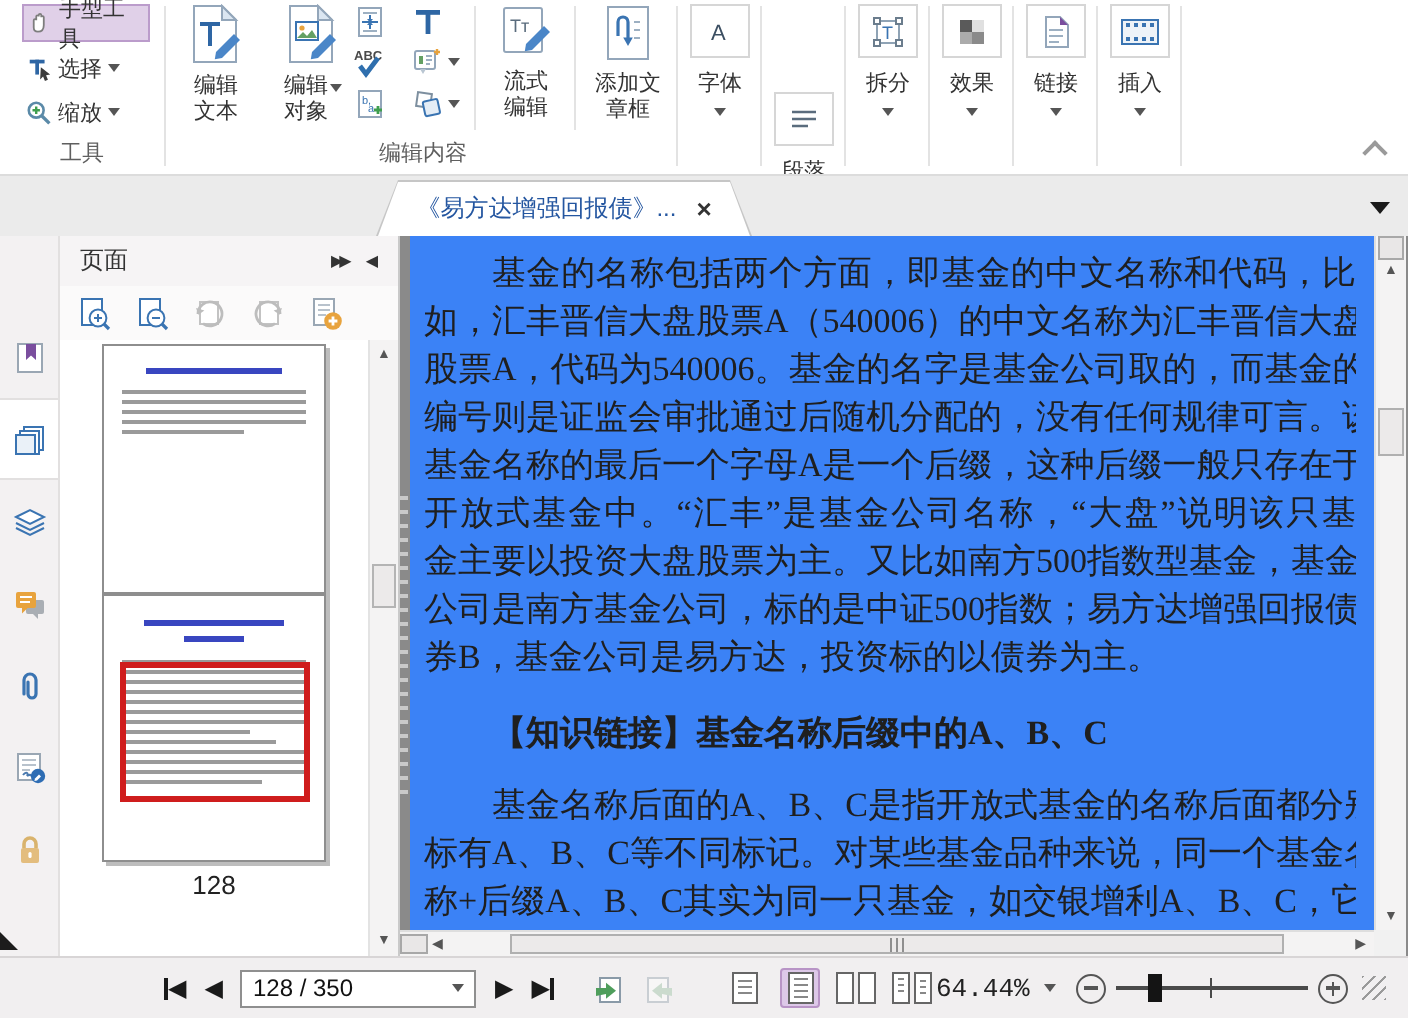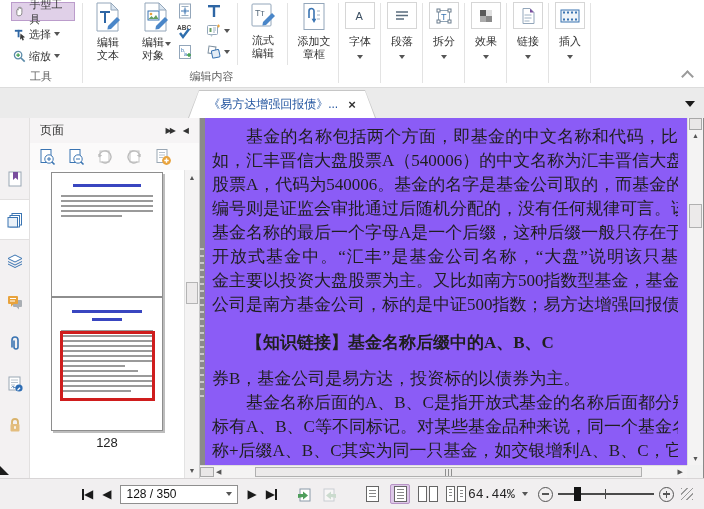--- a/index.html
+++ b/index.html
@@ -56,21 +56,21 @@
   .t-head{background:#3946c0;margin:0 auto;}
   .t-line{height:2px;background:#9a9a9a;margin:3px 9px 0;}
   .thumb-label{font-size:13px;color:#222;margin:4px 0 5px;}
   .view-rect{position:absolute;left:8px;right:7px;border:3px solid #cf1d1d;}
   .pscroll{position:absolute;right:0;top:52px;bottom:0;width:15px;background:#f4f3f3;border-left:1px solid #e3e3e3;box-sizing:border-box;}
   .sarrow{position:absolute;left:0;right:0;text-align:center;font-size:7px;color:#555;}
   .pthumb{position:absolute;left:1px;right:1px;background:#eceaea;border:1px solid #b4b4b4;}
   .content{position:absolute;left:200px;right:0;top:0;bottom:0;background:#8a8a8a;}
   .splitdots{position:absolute;left:0;top:130px;width:4px;height:150px;
              background:repeating-linear-gradient(180deg,#c9c9c9 0 2px,transparent 2px 7px);}
-  .page{position:absolute;left:5px;top:0;right:17px;bottom:13px;background:#8b5cf6;overflow:hidden;}
+  .page{position:absolute;left:5px;top:0;right:17px;bottom:13px;background:#3b82f6;overflow:hidden;}
   .doctext{padding:7px 9px 0 7px;font-family:"Liberation Serif","DejaVu Serif",serif;font-size:17px;color:#1f1f1f;}
   .dline{height:24px;line-height:24px;white-space:nowrap;overflow:hidden;}
   .jl{text-align:justify;text-align-last:justify;}
   .ind{text-indent:34px;}
   .dhead{font-weight:bold;margin:14px 0 12px;}
   .vscroll{position:absolute;right:1px;top:0;bottom:13px;width:16px;background:#f4f3f3;border-left:1px solid #dedede;box-sizing:border-box;}
   .vsplit{position:absolute;top:0;left:1px;right:1px;height:10px;background:#e9e7e7;border:1px solid #a8a8a8;}
   .vthumb{position:absolute;left:1px;right:1px;top:86px;height:22px;background:#eceaea;border:1px solid #b0b0b0;}
   .hscroll{position:absolute;left:0;right:17px;bottom:0;height:13px;background:#f4f3f3;border-top:1px solid #dedede;box-sizing:border-box;}
   .hsplit{position:absolute;left:0;top:1px;bottom:1px;width:12px;background:#e9e7e7;border:1px solid #a8a8a8;}
@@ -216,21 +216,21 @@
 
   <div class="fmtbtn" style="left:340px;">
     <div class="box">
         <svg width="16" height="16" viewBox="0 0 16 16">
           <text x="3.5" y="12" font-size="11" fill="#3c4f62" font-family="sans-serif">A</text>
         </svg>
       </div>
     <div class="fl">字体</div><span class="dd"></span>
   </div>
   <div class="vsep" style="left:380px;"></div>
-  <div class="fmtbtn" style="left:382px;">
+  <div class="fmtbtn" style="left:382px;margin-top:44px;">
     <div class="box">
         <svg width="16" height="16" viewBox="0 0 16 16">
           <path d="M2 4 h12 M2 7.5 h12 M2 11 h8" stroke="#5a6c7d" stroke-width="1.3"></path>
         </svg>
       </div>
     <div class="fl">段落</div><span class="dd"></span>
   </div>
   <div class="vsep" style="left:422px;"></div>
   <div class="fmtbtn" style="left:424px;">
     <div class="box">
@@ -439,22 +439,22 @@
     <div class="page">
       <div class="doctext">
         <div class="dline jl ind">基金的名称包括两个方面，即基金的中文名称和代码，比</div>
         <div class="dline jl">如，汇丰晋信大盘股票A（540006）的中文名称为汇丰晋信大盘</div>
         <div class="dline jl">股票A，代码为540006。基金的名字是基金公司取的，而基金的</div>
         <div class="dline jl">编号则是证监会审批通过后随机分配的，没有任何规律可言。该</div>
         <div class="dline jl">基金名称的最后一个字母A是一个后缀，这种后缀一般只存在于</div>
         <div class="dline jl">开放式基金中。“汇丰”是基金公司名称，“大盘”说明该只基</div>
         <div class="dline jl">金主要以投资大盘股票为主。又比如南方500指数型基金，基金</div>
         <div class="dline jl">公司是南方基金公司，标的是中证500指数；易方达增强回报债</div>
+        <div class="dline">券B，基金公司是易方达，投资标的以债券为主。</div>
         <div class="dline dhead ind">【知识链接】基金名称后缀中的A、B、C</div>
-        <div class="dline">券B，基金公司是易方达，投资标的以债券为主。</div>
         <div class="dline jl ind">基金名称后面的A、B、C是指开放式基金的名称后面都分别</div>
         <div class="dline jl">标有A、B、C等不同标记。对某些基金品种来说，同一个基金名</div>
         <div class="dline jl">称+后缀A、B、C其实为同一只基金，如交银增利A、B、C，它们</div>
         <div class="dline jl">仅在认（申）购费率、基金净值上有部分区别：.A类为前端收费</div>
       </div>
     </div>
     <div class="vscroll">
       <div class="vsplit"></div>
       <div class="sarrow" style="top:14px;">▲</div>
       <div class="vthumb"></div>

